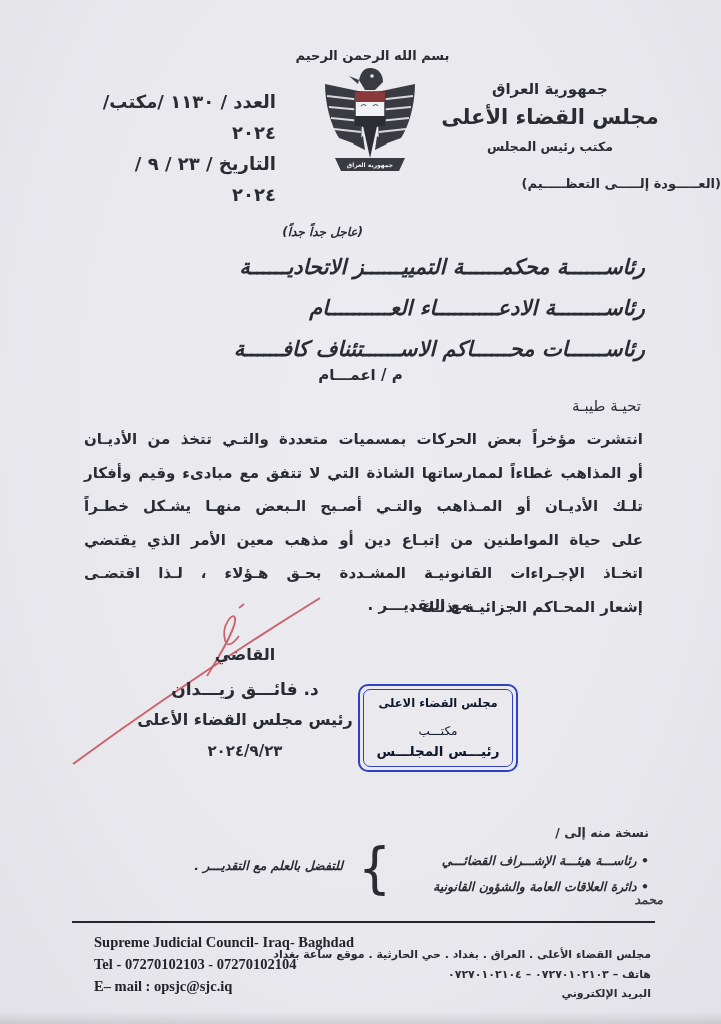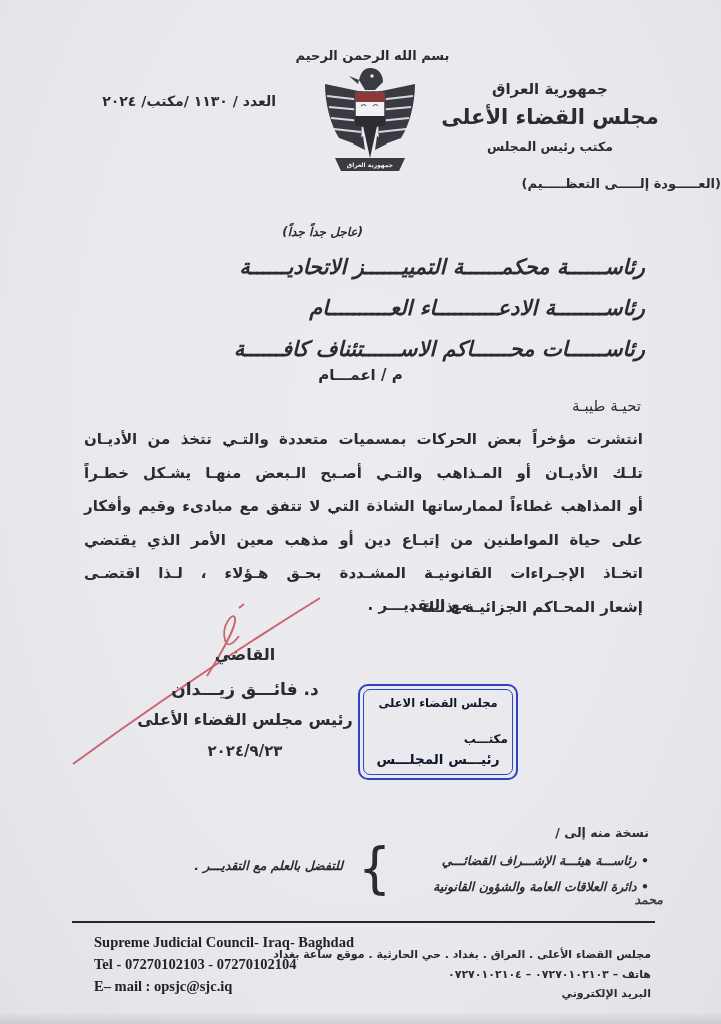--- a/index.html
+++ b/index.html
@@ -14,21 +14,21 @@
 
   .basmala{top:48px;left:0;width:100%;text-align:center;font-size:13px;font-weight:bold;letter-spacing:.5px;margin-left:12px;}
   .emblem{left:305px;top:66px;width:130px;height:108px;}
   .motto{top:176px;left:0;width:100%;text-align:right;font-size:13px;font-weight:bold;}
 
   .header-right{right:40px;top:80px;width:262px;text-align:center;}
   .header-right .l1{font-size:15px;font-weight:bold;}
   .header-right .l2{font-size:21px;font-weight:bold;margin-top:7px;}
   .header-right .l3{font-size:12.5px;font-weight:bold;margin-top:10px;}
 
-  .header-left{left:86px;top:86px;width:190px;text-align:right;font-size:14px;font-weight:bold;line-height:31px;}
+  .header-left{left:86px;top:86px;width:190px;text-align:right;font-size:18px;font-weight:bold;line-height:31px;}
 
   .urgent{right:358px;top:225px;font-size:12px;font-weight:bold;font-style:italic;}
 
   .addressees{right:76px;top:247px;width:575px;text-align:right;font-size:21px;font-weight:bold;font-style:italic;line-height:41px;}
 
   .subject{top:366px;left:0;width:100%;text-align:center;font-size:15px;font-weight:bold;}
 
   .greeting{right:80px;top:397px;font-size:15px;font-weight:normal;}
 
   .body-text{left:84px;right:78px;top:423px;font-size:15px;font-weight:bold;line-height:33.5px;}
@@ -39,21 +39,21 @@
 
   .sig-block{left:115px;top:645px;width:260px;text-align:center;}
   .sig-block .t1{font-size:16px;font-weight:bold;}
   .sig-block .t2{font-size:17px;font-weight:bold;margin-top:15px;}
   .sig-block .t3{font-size:16px;font-weight:bold;margin-top:11px;}
   .sig-block .t4{font-size:15px;font-weight:bold;margin-top:13px;letter-spacing:1px;}
 
   .stamp{left:358px;top:684px;width:150px;border:2.5px solid #2f43c0;border-radius:10px;padding:3px;}
   .stamp .inner{border:1.5px solid #2f43c0;border-radius:7px;padding:6px 4px 7px;color:#0f172a;text-align:center;}
   .stamp .s1{font-size:11.5px;font-weight:bold;}
-  .stamp .s2{font-size:12px;font-weight:bold;margin-top:22px;text-align:right;}
+  .stamp .s2{font-size:12px;font-weight:normal;margin-top:14px;}
   .stamp .s3{font-size:13.5px;font-weight:bold;margin-top:5px;}
 
   .sig-stroke{left:55px;top:578px;width:290px;height:205px;pointer-events:none;}
 
   .copies-head{right:72px;top:825px;font-size:12.5px;font-weight:bold;}
   .copies-items{right:72px;top:848px;width:300px;text-align:right;font-size:12.5px;font-weight:bold;font-style:italic;line-height:26px;}
   .copies-brace{right:330px;top:838px;font-size:52px;font-weight:normal;color:#2b2c33;transform:scaleY(1.05);}
   .copies-note{right:378px;top:858px;font-size:12.5px;font-weight:bold;font-style:italic;}
 
   .annotation{right:58px;top:892px;font-size:12.5px;font-weight:bold;font-style:italic;color:#3c3d44;}
@@ -107,38 +107,39 @@
 <div class="abs motto ar">(العـــــودة إلـــــى التعظـــــيم)</div>
 
 <div class="abs header-right ar">
   <div class="l1">جمهورية العراق</div>
   <div class="l2">مجلس القضاء الأعلى</div>
   <div class="l3">مكتب رئيس المجلس</div>
 </div>
 
 <div class="abs header-left ar">
   <div>العدد / ١١٣٠ /مكتب/ ٢٠٢٤</div>
+  <div>التاريخ / ٢٣ / ٩ / ٢٠٢٤</div>
 </div>
 
 <div class="abs urgent ar">(عاجل جداً جداً)</div>
 
 <div class="abs addressees ar">
   <div>رئاســــــة محكمــــــة التمييــــــز الاتحاديــــــة</div>
   <div>رئاســــــــة الادعــــــــــاء العــــــــــام</div>
   <div>رئاســــــات محــــــاكم الاســــــتئناف كافــــــة</div>
 </div>
 
 <div class="abs subject ar">م / اعمـــام</div>
 
 <div class="abs greeting ar">تحيـة طيبـة</div>
 
 <div class="abs body-text ar">
   <div class="body-line">انتشرت مؤخراً بعض الحركات بمسميات متعددة والتـي تتخذ من الأديـان</div>
+  <div class="body-line">أو المذاهب غطاءاً لممارساتها الشاذة التي لا تتفق مع مبادىء وقيم وأفكار</div>
   <div class="body-line">تلـك الأديـان أو المـذاهب والتـي أصـبح الـبعض منهـا يشـكل خطـراً</div>
-  <div class="body-line">أو المذاهب غطاءاً لممارساتها الشاذة التي لا تتفق مع مبادىء وقيم وأفكار</div>
   <div class="body-line">على حياة المواطنين من إتبـاع دين أو مذهب معين الأمر الذي يقتضي</div>
   <div class="body-line">اتخـاذ الإجـراءات القانونيـة المشـددة بحـق هـؤلاء ، لـذا اقتضـى</div>
   <div class="body-line last">إشعار المحـاكم الجزائيـة بذلـك .</div>
 </div>
 
 <div class="abs closing ar">مع التقديـــر .</div>
 
 <svg class="abs sig-stroke" viewBox="0 0 290 205">
   <path d="M18,186 C70,148 160,85 265,20" stroke="#c65560" stroke-width="2" fill="none" opacity="0.9"></path>
   <path d="M152,98 C168,72 182,48 180,40 C178,33 166,48 170,62 C172,70 178,66 184,58" stroke="#c65560" stroke-width="1.8" fill="none" opacity="0.9"></path>

